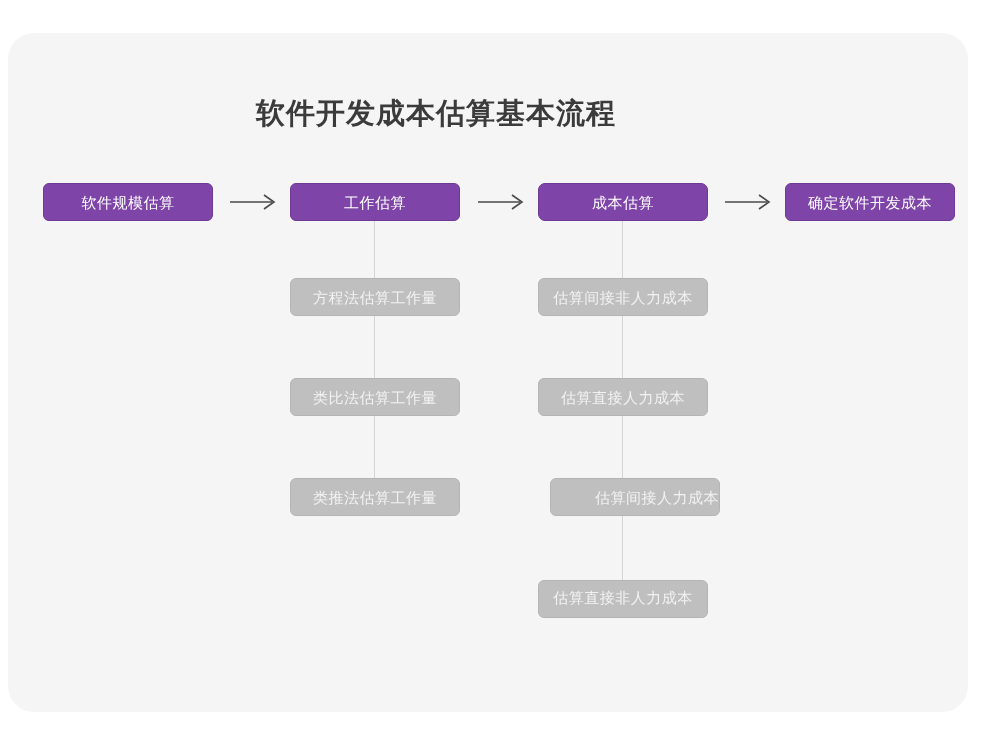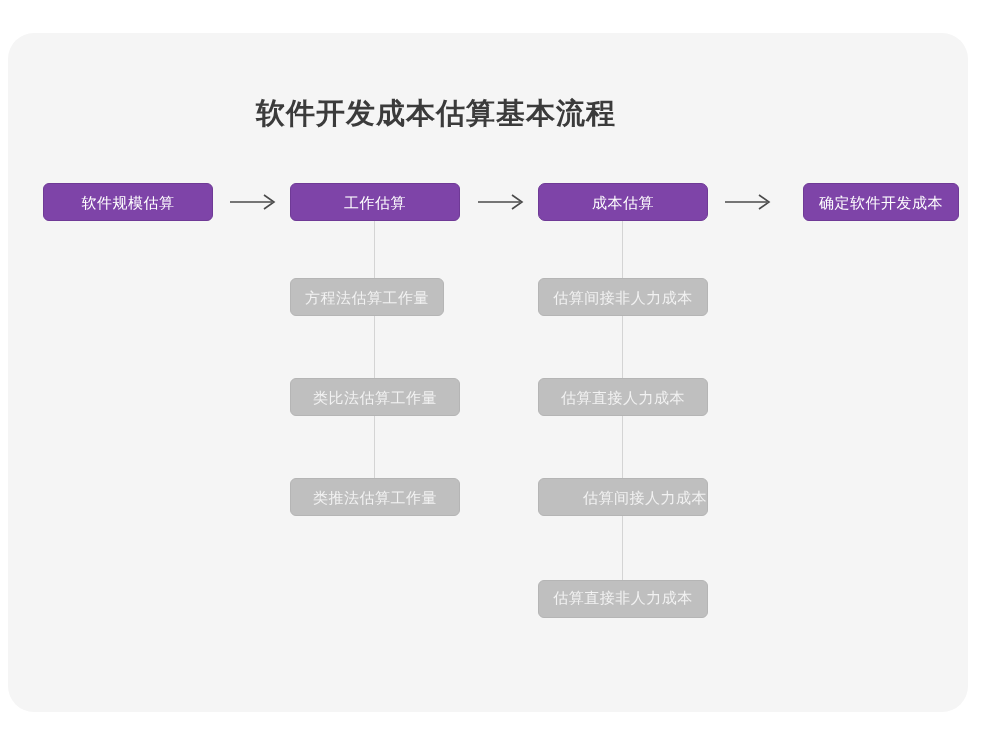--- a/index.html
+++ b/index.html
@@ -100,21 +100,21 @@
 
   <div class="vline" style="left:374px; top:207px; height:291px;"></div>
   <div class="vline" style="left:622px; top:207px; height:393px;"></div>
 
   <div class="node primary" style="left:290px; top:183px; width:170px;">工作估算</div>
 
   <div class="node primary" style="left:43px; top:183px; width:170px;">软件规模估算</div>
 
   <div class="node primary" style="left:538px; top:183px; width:170px;border-radius:7px;">成本估算</div>
 
-  <div class="node primary" style="left:803px; top:183px; width:156px;">确定软件开发成本</div>
+  <div class="node primary" style="left:785px; top:183px; width:170px;">确定软件开发成本</div>
 
   <div class="arrow" style="left:228px; top:192px; width:50px;">
     <svg width="50" height="20" viewBox="0 0 50 20">
       <line x1="2" y1="10" x2="44" y2="10" stroke="#4a4a4a" stroke-width="1.6"></line>
       <polyline points="36,3 46,10 36,17" fill="none" stroke="#4a4a4a" stroke-width="1.6"></polyline>
     </svg>
   </div>
 
   <div class="arrow" style="left:476px; top:192px; width:50px;">
     <svg width="50" height="20" viewBox="0 0 50 20">
@@ -123,27 +123,27 @@
     </svg>
   </div>
 
   <div class="arrow" style="left:723px; top:192px; width:50px;">
     <svg width="50" height="20" viewBox="0 0 50 20">
       <line x1="2" y1="10" x2="44" y2="10" stroke="#4a4a4a" stroke-width="1.6"></line>
       <polyline points="36,3 46,10 36,17" fill="none" stroke="#4a4a4a" stroke-width="1.6"></polyline>
     </svg>
   </div>
 
-  <div class="node secondary" style="left:290px; top:278px; width:154px;">方程法估算工作量</div>
+  <div class="node secondary" style="left:290px; top:278px; width:170px;">方程法估算工作量</div>
 
   <div class="node secondary" style="left:290px; top:378px; width:170px;">类比法估算工作量</div>
 
   <div class="node secondary" style="left:290px; top:478px; width:170px;">类推法估算工作量</div>
 
   <div class="node secondary" style="left:538px; top:278px; width:170px;">估算间接非人力成本</div>
 
   <div class="node secondary" style="left:538px; top:378px; width:170px;">估算直接人力成本</div>
 
-  <div class="node secondary" style="left:538px; top:478px; width:170px;padding-left:44px;">估算间接人力成本</div>
+  <div class="node secondary" style="left:550px; top:478px; width:170px;padding-left:44px;">估算间接人力成本</div>
 
   <div class="node secondary" style="left:538px; top:580px; width:170px;font-family:Liberation Mono, monospace;">估算直接非人力成本</div>
 
 </div>
 
 </body></html>

